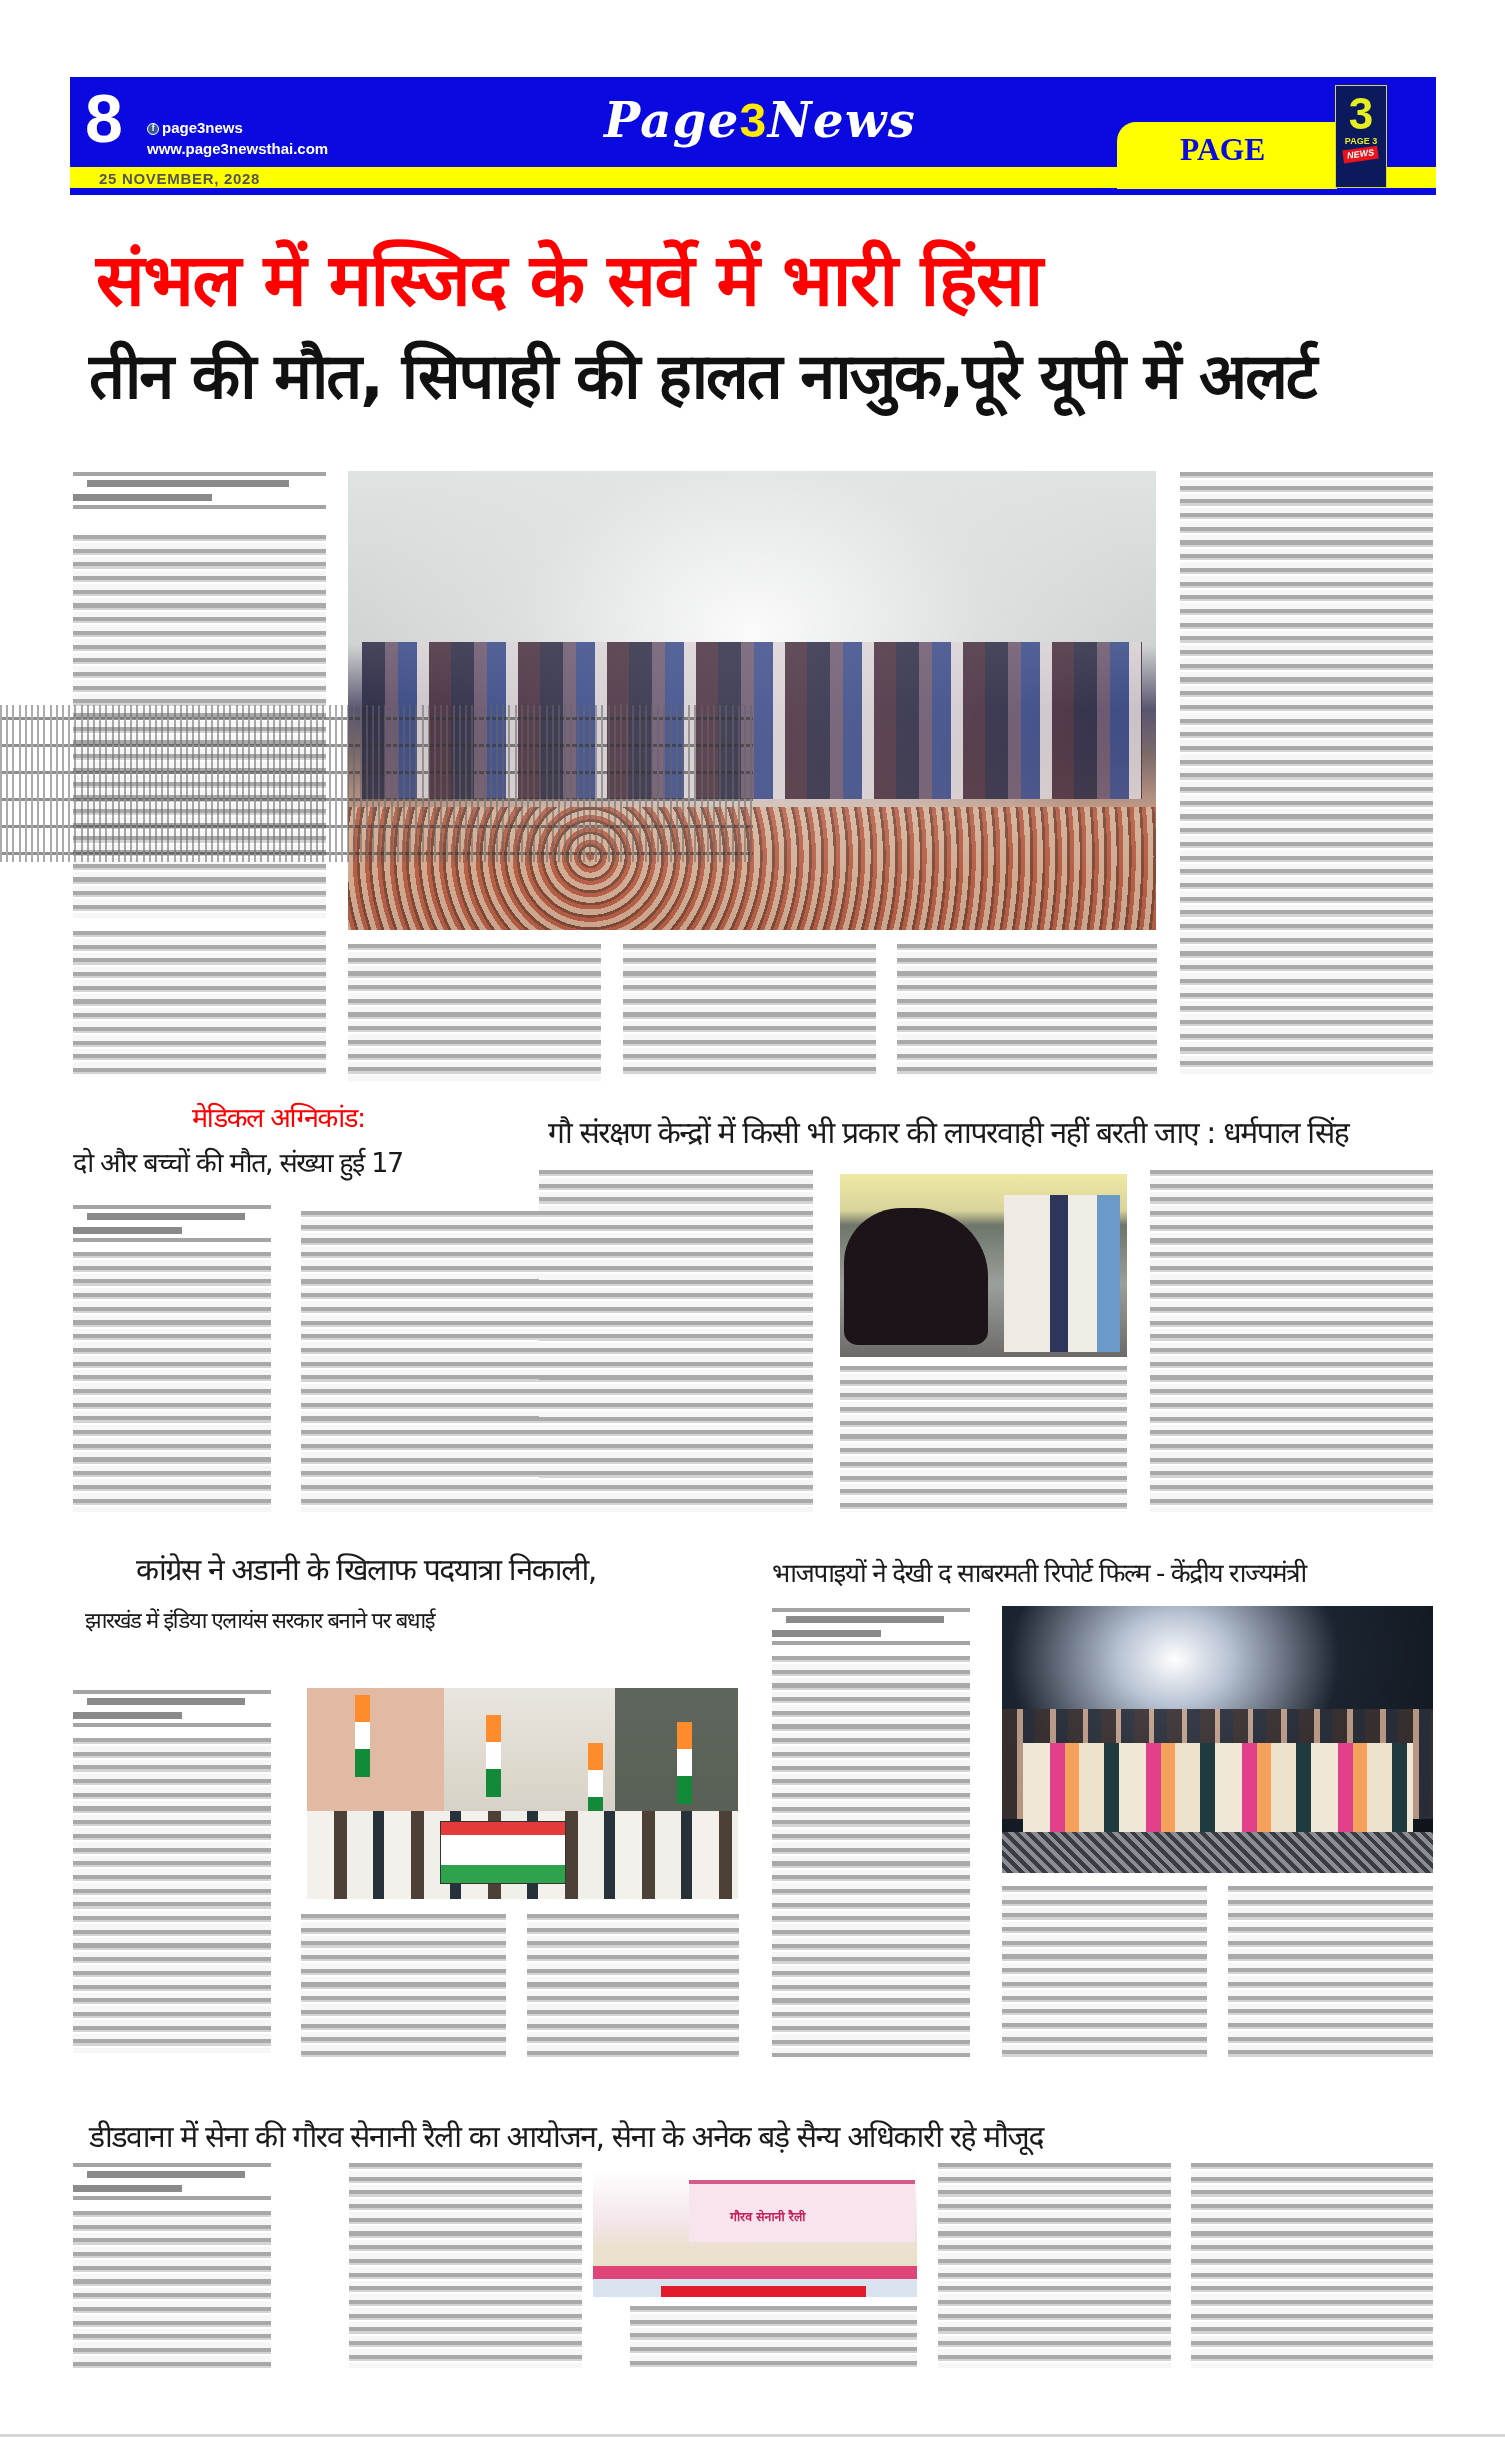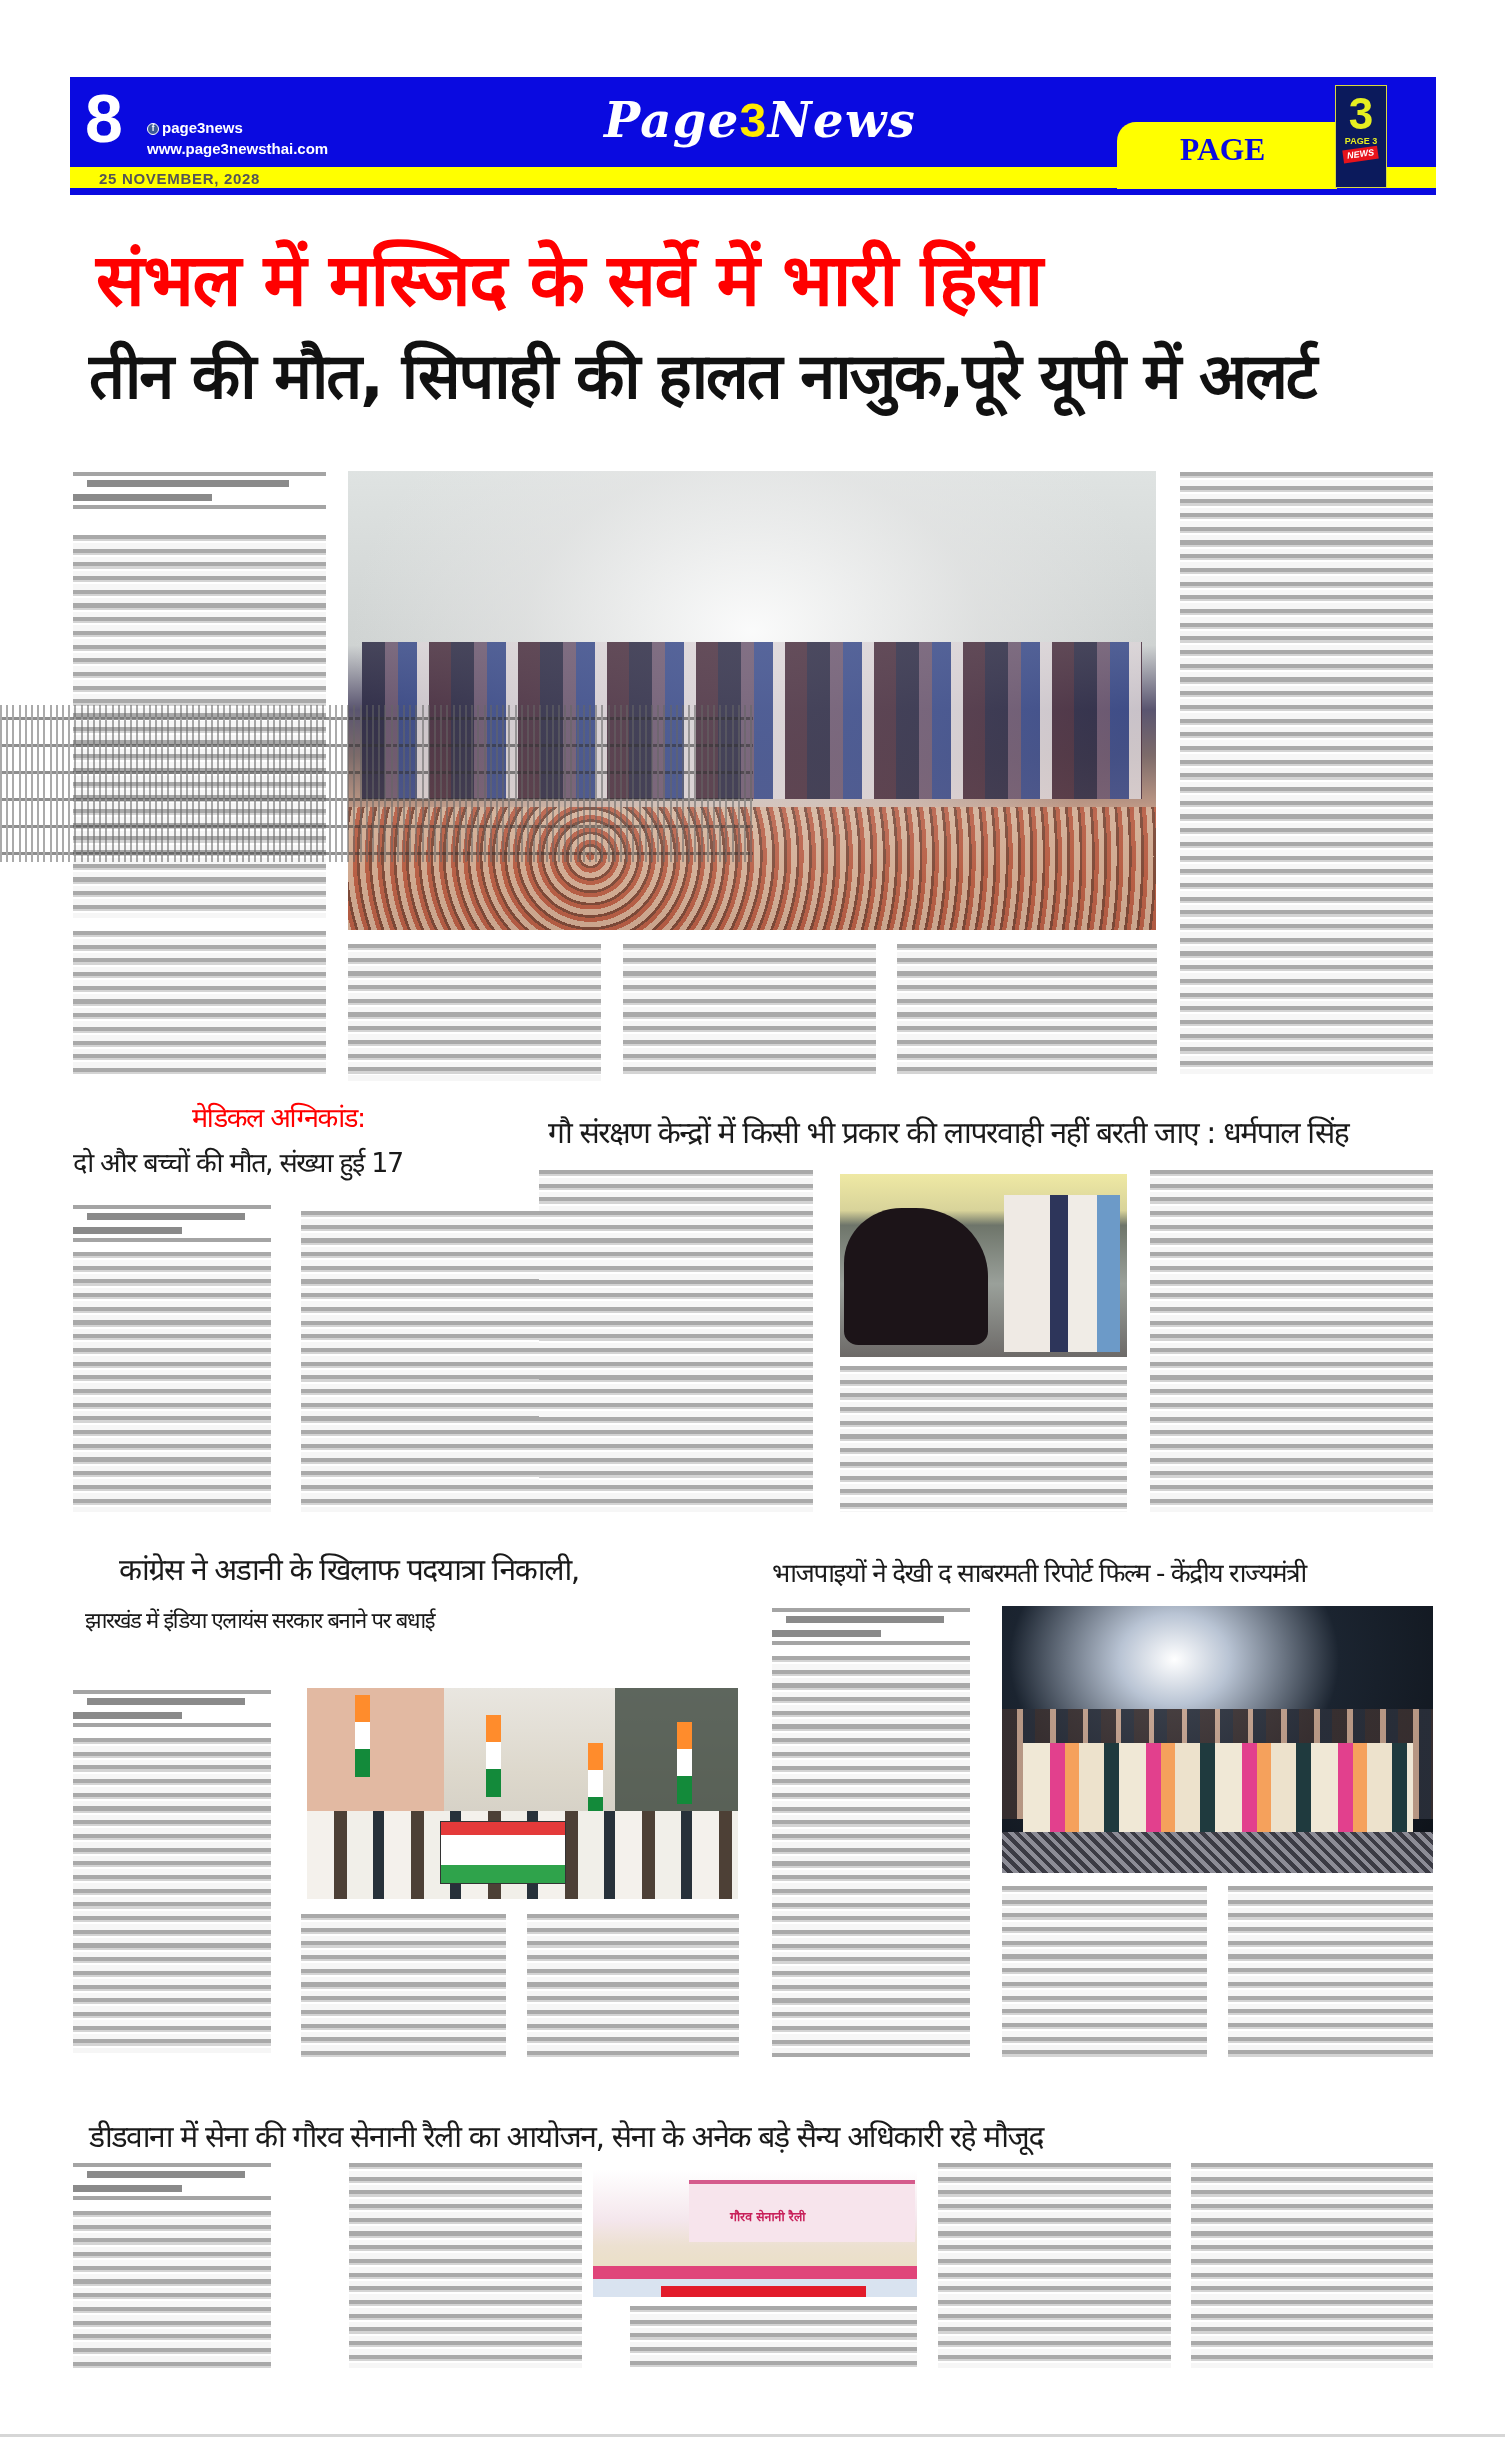--- a/index.html
+++ b/index.html
@@ -151,21 +151,21 @@
   <div class="cow"></div>
   <div class="men"></div>
 </div>
 <div class="col" style="left:840px;top:1366px;width:287px;height:146px;">
     <div class="text-lines"></div>
   </div>
 <div class="col" style="left:1150px;top:1170px;width:283px;height:342px;">
     <div class="text-lines"></div>
   </div>
 
-<div class="sec-head" style="left:119px;top:1548px;font-size:30px;">कांग्रेस ने अडानी के खिलाफ पदयात्रा निकाली,</div>
+<div class="sec-head" style="left:136px;top:1548px;font-size:30px;">कांग्रेस ने अडानी के खिलाफ पदयात्रा निकाली,</div>
 <div class="sec-head" style="left:85px;top:1604px;font-size:22px;">झारखंड में इंडिया एलायंस सरकार बनाने पर बधाई</div>
 <div class="byline" style="left:73px;top:1690px;width:198px;">
     <div class="bl1"></div>
     <div class="bl2"></div>
   </div>
 <div class="col" style="left:73px;top:1738px;width:198px;height:315px;">
     <div class="text-lines"></div>
   </div>
 <div class="photo photo-march">
   <div class="bldg"></div>

